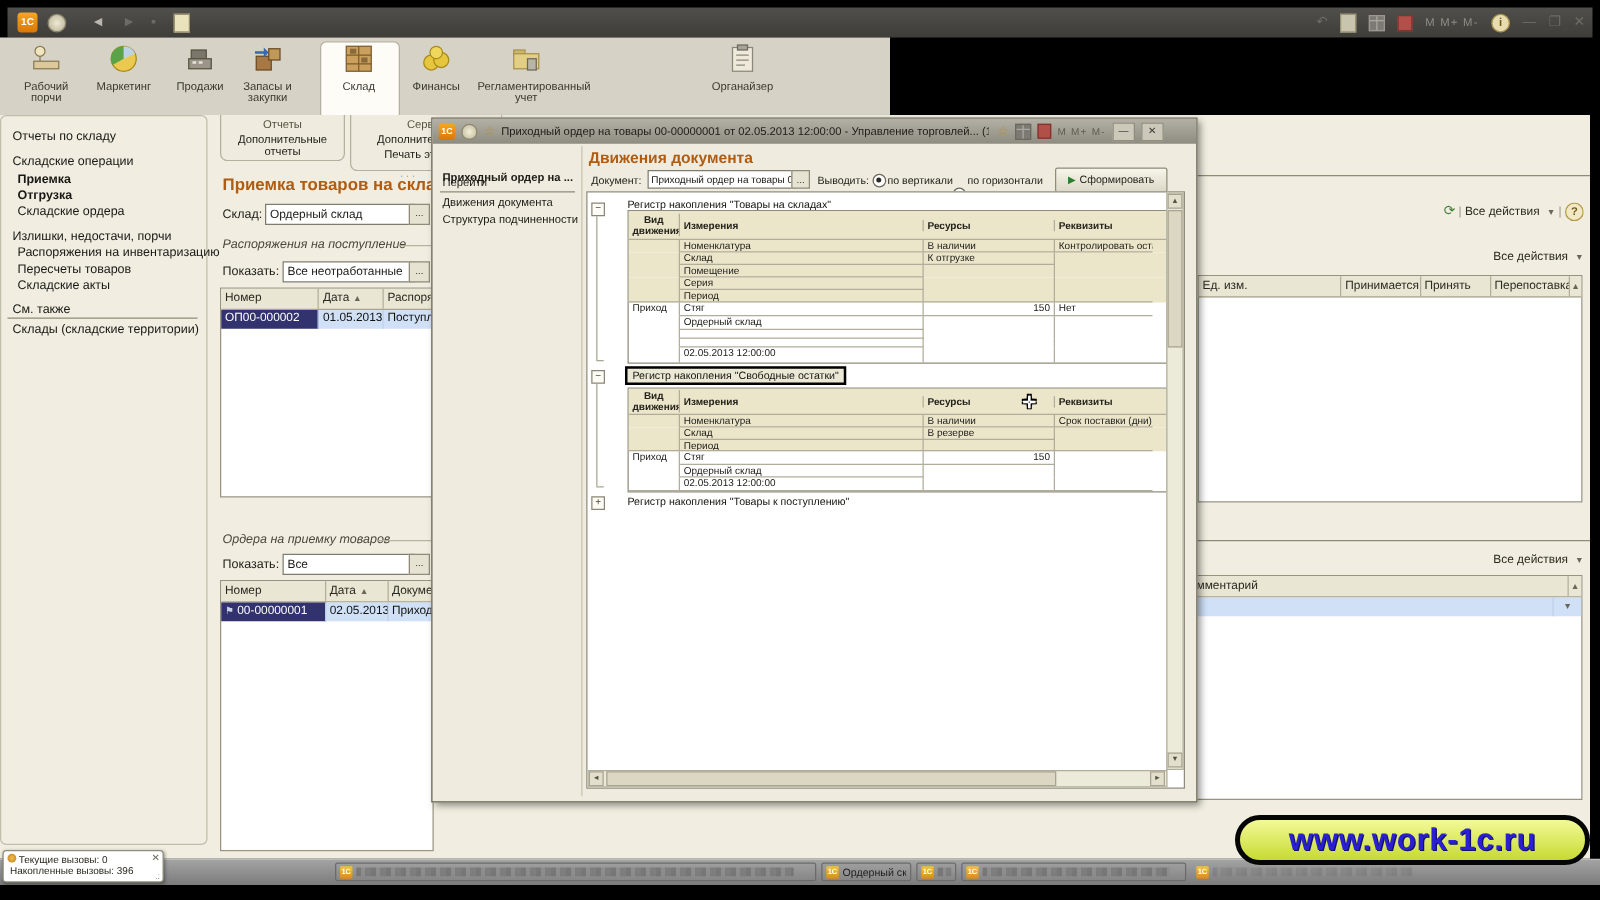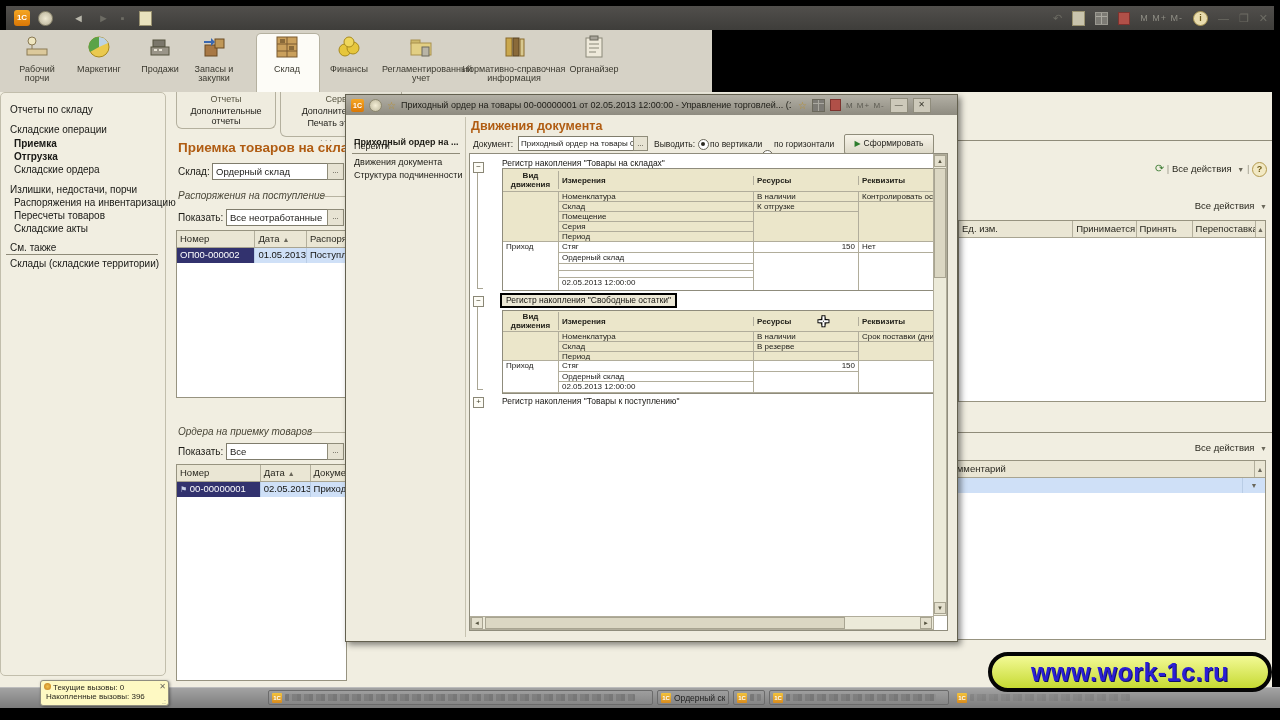--- a/index.html
+++ b/index.html
@@ -102,21 +102,21 @@
     font-size:8.5px;color:#1d1c17;text-align:center;line-height:16px;}
   .play{color:#2e7d2e;font-size:8px;margin-right:3px;}
 
   
   .report{position:absolute;left:123px;top:58px;width:479px;height:478px;background:#fff;border:1px solid #8f8c7c;box-sizing:border-box;}
   .rtitle{position:absolute;font-size:8.5px;color:#14130f;white-space:nowrap;}
   .rtitle-sel{border:2px solid #000;background:#ece8d6;padding:0 4px;line-height:11px;}
   .rtab{position:absolute;border:1px solid #8f8c7c;font-size:8px;}
   .rrow{display:flex;}
   .rrow>div{border-right:1px solid #b1ad9b;overflow:hidden;white-space:nowrap;padding:0 3px;box-sizing:border-box;}
-  .rc1{width:56px;flex:0 0 auto;}
+  .rc1{width:41px;flex:0 0 auto;}
   .rc2{width:195px;flex:0 0 auto;}
   .rc3{width:105px;flex:0 0 auto;}
   .rc4{width:78px;flex:0 0 auto;border-right:none!important;}
   .tan{background:#ebe6ca;}
   .bb{border-bottom:1px solid #b1ad9b;}
   .rhead{font-weight:bold;color:#23221b;}
   .num{text-align:right;}
   .grpbox{position:absolute;width:9px;height:9px;border:1px solid #8a8776;background:#fdfcf6;
     font-size:8px;line-height:7px;text-align:center;color:#44422f;}
   .grpline{position:absolute;width:1px;background:#a9a593;}
@@ -134,22 +134,22 @@
   .taskbar{left:0;top:687px;width:1280px;height:20px;background:linear-gradient(#a3a3a3,#7b7b7b);border-top:1px solid #bdbdbd;}
   .tk-btn{position:absolute;top:2px;height:15px;background:linear-gradient(#9e9e9e,#868686);
     border:1px solid #6b6b6b;border-radius:2px;display:flex;align-items:center;gap:3px;padding:0 3px;box-sizing:border-box;}
   .tk-ico{width:10px;height:10px;background:linear-gradient(#f3c33c,#d78a1e);border-radius:1px;
     color:#fff;font-size:6px;font-weight:bold;text-align:center;line-height:10px;flex:0 0 auto;}
   .tk-blur{height:7px;border-radius:1px;opacity:.75;
     background:repeating-linear-gradient(90deg,#6e6e6e 0 4px,#8b8b8b 4px 7px,#777 7px 12px);}
   .tk-lbl{font-size:8.5px;color:#1e1e1e;white-space:nowrap;overflow:hidden;}
 
   
-  .notif{left:2px;top:680px;width:127px;height:24px;background:#fef9c3;border:1px solid #8f8d80;
-    border-radius:3px;box-shadow:1px 1px 3px rgba(0,0,0,.4);font-size:8px;color:#2a281f;margin-left:38px;}
+  .notif{left:2px;top:680px;width:127px;height:24px;background:#ffffff;border:1px solid #8f8d80;
+    border-radius:3px;box-shadow:1px 1px 3px rgba(0,0,0,.4);font-size:8px;color:#2a281f;}
   .notif .x{position:absolute;right:2px;top:1px;color:#6b695c;font-size:8px;}
   .notif .grip{position:absolute;right:2px;bottom:0px;color:#8f8d80;font-size:7px;}
   .notif-dot{display:inline-block;width:7px;height:7px;border-radius:50%;background:radial-gradient(#f2c14e,#c07a18);margin:0 2px 0 3px;}
 
   
   .watermark{left:988px;top:652px;width:284px;height:40px;border:4px solid #050505;border-radius:22px;
     background:linear-gradient(#f3fa96,#c6da33);box-sizing:border-box;text-align:center;}
   .watermark span{font-size:25px;font-weight:bold;color:#2b1fd4;line-height:32px;
     text-shadow:1px 1px 0 #101066;letter-spacing:.5px;}
 </style>
@@ -235,28 +235,20 @@
         </svg>
       <div>Финансы</div>
     </div>
     <div class="tab" style="left:382px;width:78px">
       <svg class="ticon" viewBox="0 0 26 26">
           <rect x="3" y="6" width="9" height="4" fill="#cdb86a" stroke="#a8904c"></rect>
           <rect x="3" y="9" width="20" height="12" fill="#e2cf84" stroke="#a8904c"></rect>
           <rect x="14" y="13" width="7" height="9" fill="#b8b4a6" stroke="#6b695c"></rect>
         </svg>
       <div>Регламентированный учет</div>
-    </div>
-    <div class="tab" style="left:462px;width:104px">
-      <svg class="ticon" viewBox="0 0 26 26">
-          <rect x="5" y="4" width="6" height="18" fill="#caa84e" stroke="#8a6a2a"></rect>
-          <rect x="12" y="4" width="6" height="18" fill="#8a6a3a" stroke="#5b4522"></rect>
-          <rect x="19" y="5" width="4" height="17" fill="#d8c890" stroke="#8a6a2a"></rect>
-        </svg>
-      <div>Нормативно-справочная информация</div>
     </div>
     <div class="tab" style="left:566px;width:56px">
       <svg class="ticon" viewBox="0 0 26 26">
           <rect x="5" y="4" width="16" height="19" fill="#eee9da" stroke="#8a8878"></rect>
           <rect x="9" y="2" width="8" height="4" fill="#a8a49a" stroke="#6b695c"></rect>
           <line x1="8" y1="10" x2="18" y2="10" stroke="#8a8878"></line>
           <line x1="8" y1="14" x2="18" y2="14" stroke="#8a8878"></line>
           <line x1="8" y1="18" x2="15" y2="18" stroke="#8a8878"></line>
         </svg>
       <div>Органайзер</div>

